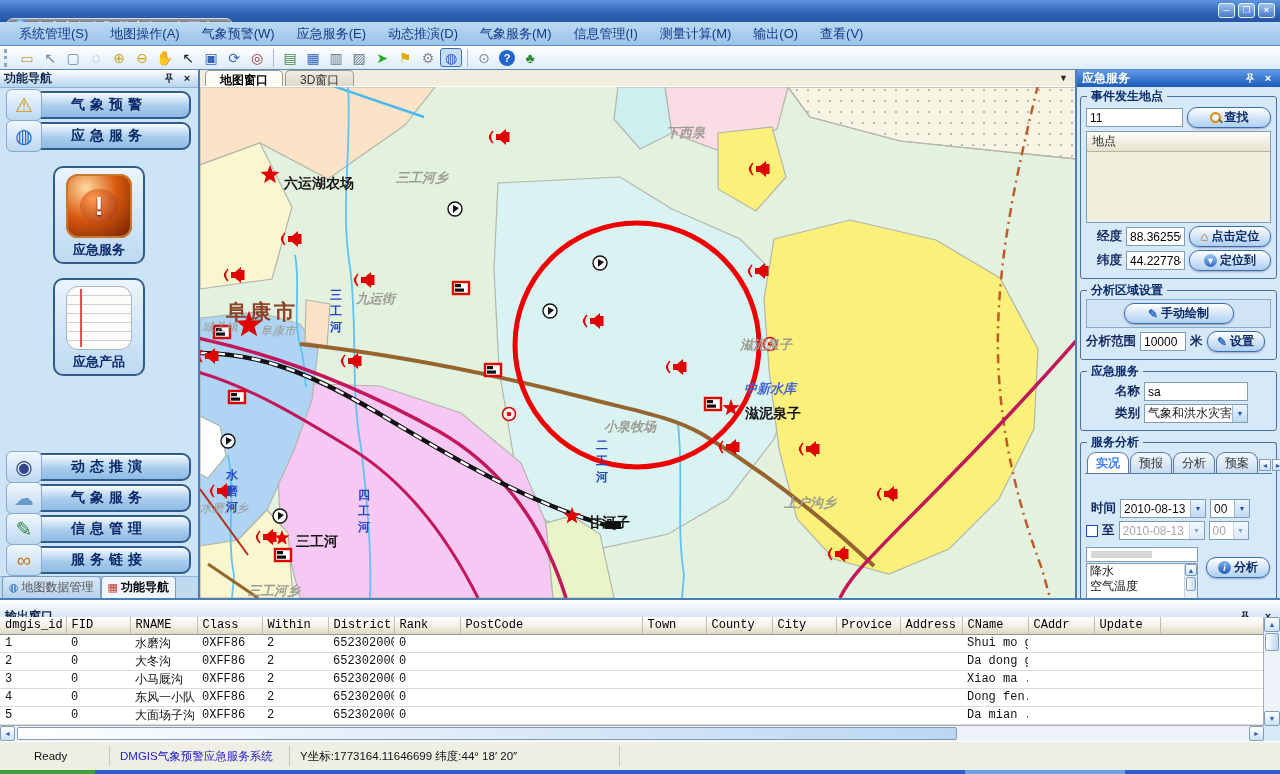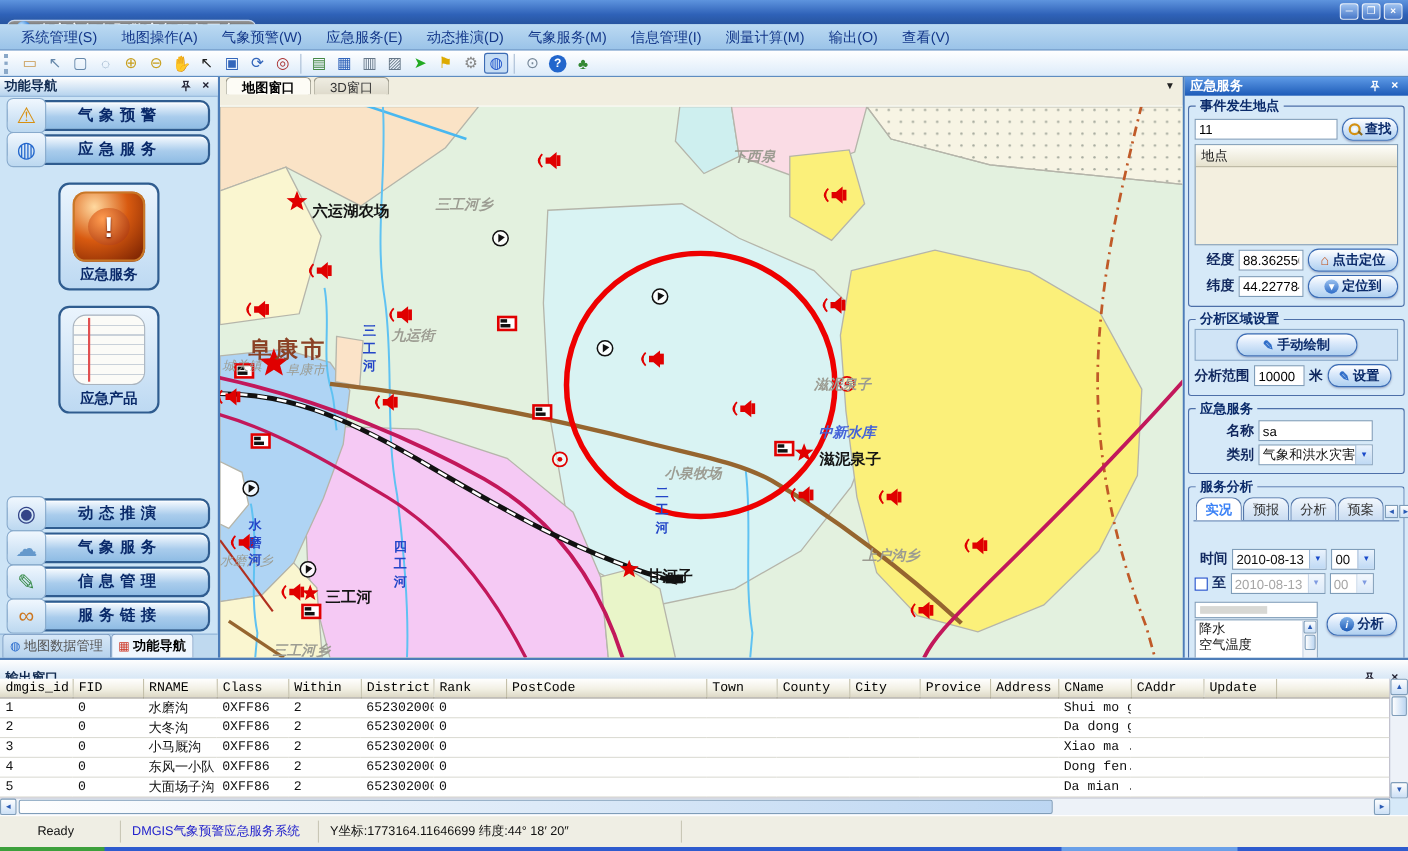--- a/index.html
+++ b/index.html
@@ -46,21 +46,21 @@
   .art-notepad::before{content:"";position:absolute;left:13px;top:2px;bottom:2px;width:1.5px;background:#E05050}
   .bbl{text-align:center;font-size:13px;font-weight:bold;color:#0A2A6A}
   #navbottom{margin-top:auto}
   #ltabs{height:22px;background:#BFD9EF;border-top:1px solid #8FB2D8;display:flex;align-items:flex-end;padding-left:2px}
   .ltab{display:flex;align-items:center;gap:3px;font-size:12px;padding:2px 6px;border:1px solid #7A9AC0;border-bottom:none;border-radius:4px 4px 0 0;background:linear-gradient(#D7E8F8,#B6D2EC);color:#555}
   .ltab.active{background:#EFF6FD;color:#000;font-weight:bold}
   .ltab .lt-ic{font-size:11px}
 
   
   #mapwrap{width:875px;display:flex;flex-direction:column;background:#F1EEE0}
-  #mtabs{height:27px;background:#F1EEE0;display:flex;align-items:flex-start;padding-left:5px;position:relative;border-bottom:1px solid #FFF}
+  #mtabs{height:17px;background:#F1EEE0;display:flex;align-items:flex-start;padding-left:5px;position:relative;border-bottom:1px solid #FFF}
   .mtab{font-size:12px;padding:1px 14px 0;border:1px solid #9C9A8C;border-bottom:none;border-radius:5px 5px 0 0;background:linear-gradient(#EFEDE2,#DEDACB);color:#333;margin-right:2px;height:16px}
   .mtab.active{background:#FDFCF6;font-weight:bold;color:#000}
   .mdrop{position:absolute;right:7px;top:3px;font-size:9px;color:#222}
   #mapcanvas{flex:1;position:relative;overflow:hidden;background:#E3F1DF}
   #mapcanvas svg{display:block;width:100%;height:100%}
   .ml-town{font:bold 14px "Liberation Sans",sans-serif;fill:#141414}
   .ml-township{font:italic bold 13px "Liberation Sans",sans-serif;fill:#9C9C92}
   .ml-township-sm{font:italic 12px "Liberation Sans",sans-serif;fill:#9C9C92}
   .ml-city{font:bold 21px "Liberation Sans",sans-serif;fill:#8B4226;letter-spacing:3px}
   .ml-water{font:italic bold 13px "Liberation Sans",sans-serif;fill:#4463D8}
@@ -516,21 +516,21 @@
               <path d="M3 1h4l-1 3 2 2H2l2-2zM5 6v4" stroke="#FFF" stroke-width="1.2" fill="none"></path>
             </svg>
           </span>
         <span class="ph-ic">×</span>
       </div>
 
       <div class="grp">
         <span class="gt">事件发生地点</span>
         <div class="frow">
           <input class="inp" style="flex: 1 1 0%;" value="11">
-          <button class="xpbtn" style="width:51px">
+          <button class="xpbtn" style="width:84px">
               <span class="mag"></span>
               <span>查找</span>
             </button>
         </div>
         <div class="loclist">
           <div class="lh">地点</div>
         </div>
         <div class="frow">
           <span class="flabel">经度</span>
           <input class="inp" style="width: 72px;" value="88.36255063">

